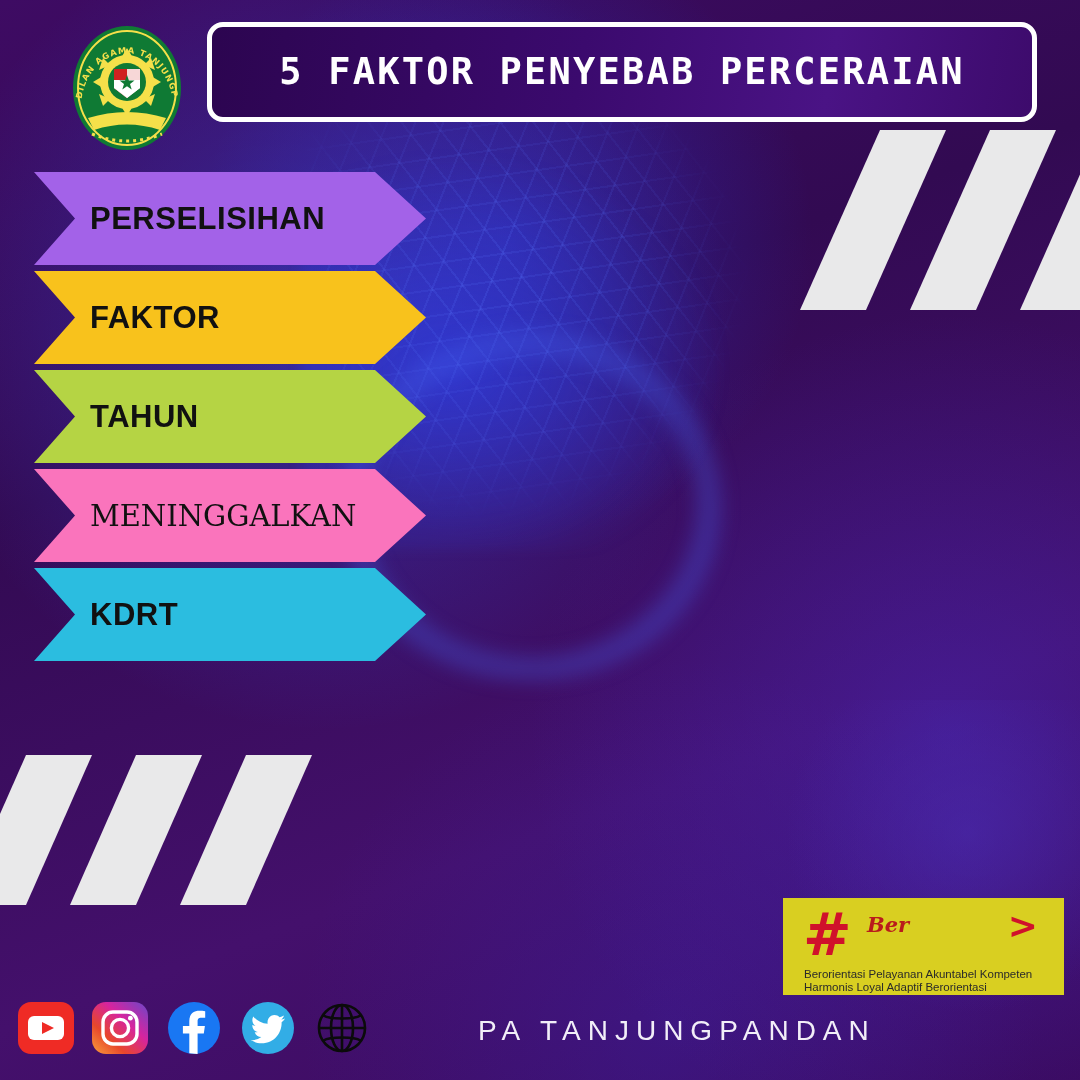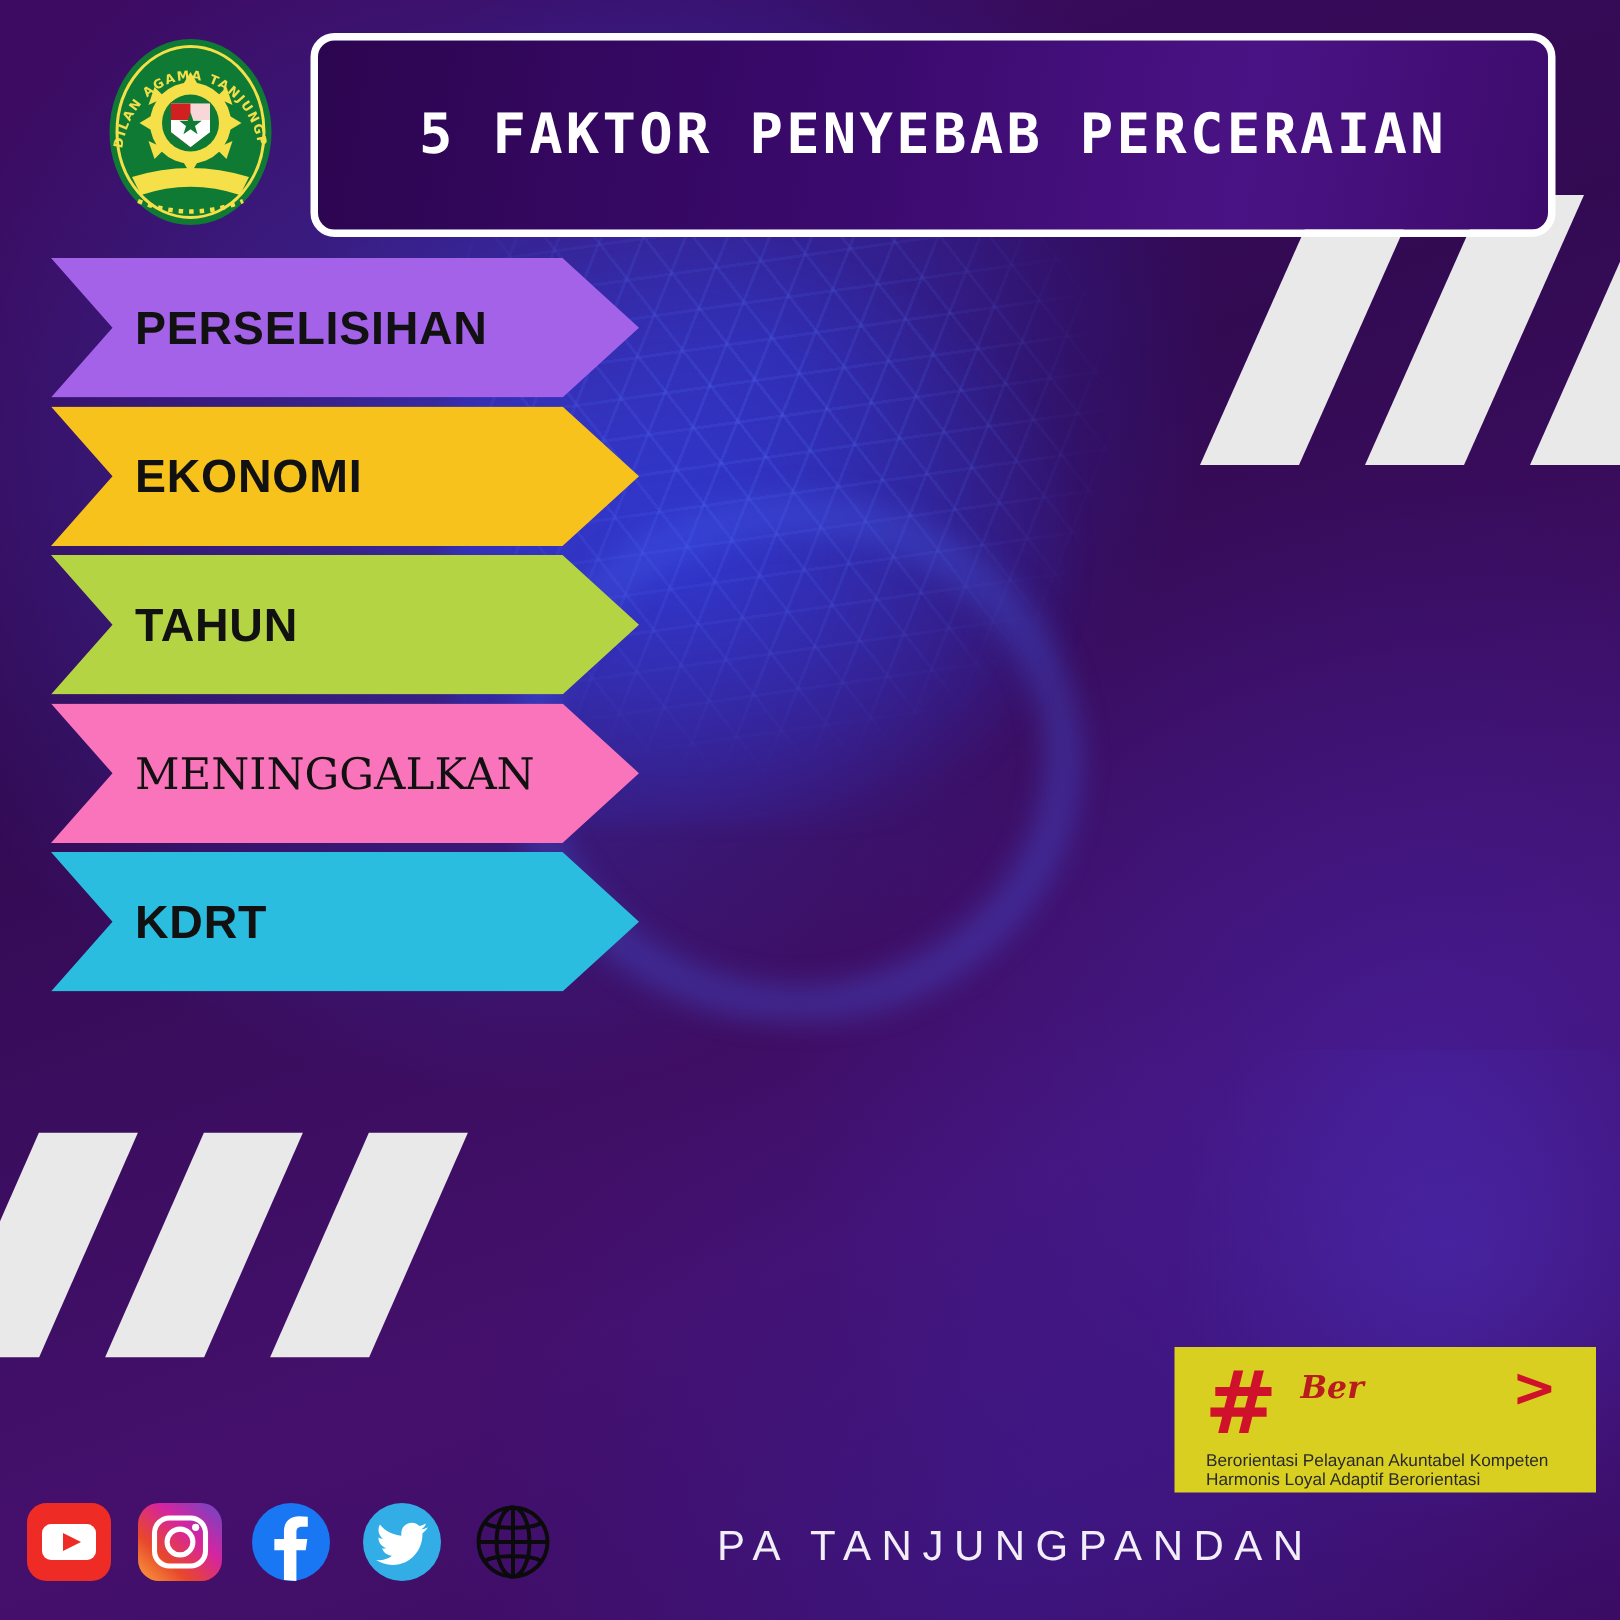--- a/index.html
+++ b/index.html
@@ -45,21 +45,21 @@
 
   
   .stripes{position:absolute;pointer-events:none;}
   .stripes-tr{right:-10px;top:130px;width:320px;height:180px;}
   .stripes-bl{left:-40px;top:755px;width:400px;height:150px;}
 
   
   .logo{position:absolute;left:62px;top:22px;width:130px;height:132px;}
   
   .titlebox{
-    position:absolute;left:207px;top:22px;width:830px;height:136px;
+    position:absolute;left:207px;top:22px;width:830px;height:100px;
     border:5px solid #ffffff;border-radius:16px;
     background:linear-gradient(100deg,#2c0550 0%,#3b0a6e 45%,#4a1385 75%,#3d0b6c 100%);
     display:flex;flex-direction:column;align-items:center;justify-content:center;
     box-sizing:border-box;
   }
   .titlebox div{
     color:#fff;font-weight:bold;font-size:37px;line-height:1.13;
     letter-spacing:2.2px;text-align:center;white-space:nowrap;
     font-family:"DejaVu Sans Mono", monospace;
   }
@@ -186,21 +186,21 @@
 
   <div class="titlebox">
     <div>5 FAKTOR PENYEBAB PERCERAIAN</div>
   </div>
 
   <div class="banners">
     <div class="banner" style="background:#a362e8">
       <span>PERSELISIHAN</span>
     </div>
     <div class="banner" style="background:#f8c21c">
-      <span>EKONOMI</span>
+      <span>FAKTOR</span>
     </div>
     <div class="banner" style="background:#b5d444">
       <span>TAHUN</span>
     </div>
     <div class="banner serif" style="background:#fa74bc">
       <span>MENINGGALKAN</span>
     </div>
     <div class="banner" style="background:#2bbde0">
       <span>KDRT</span>
     </div>

